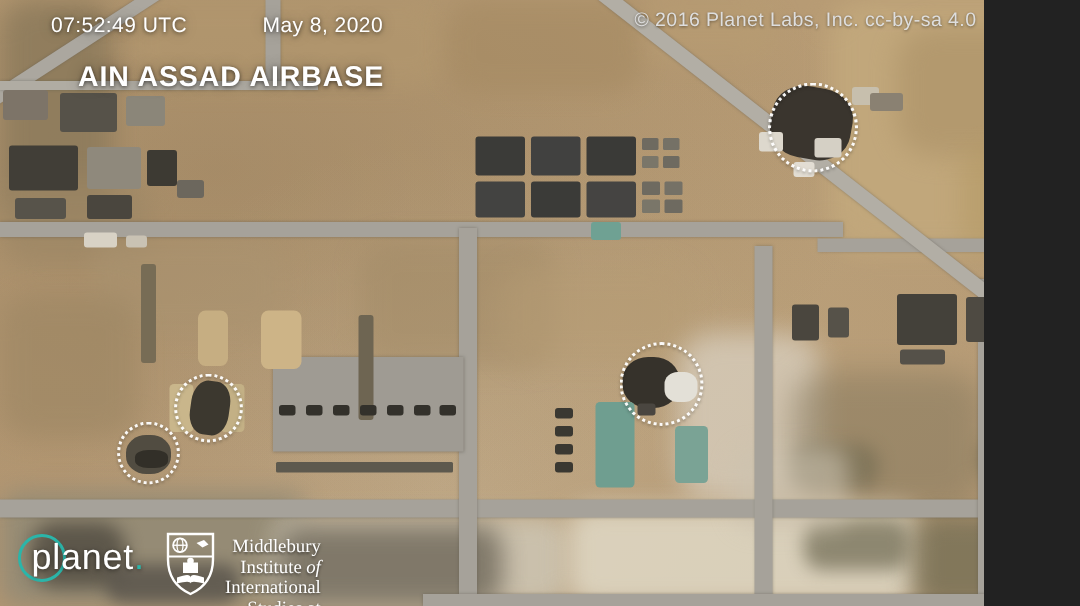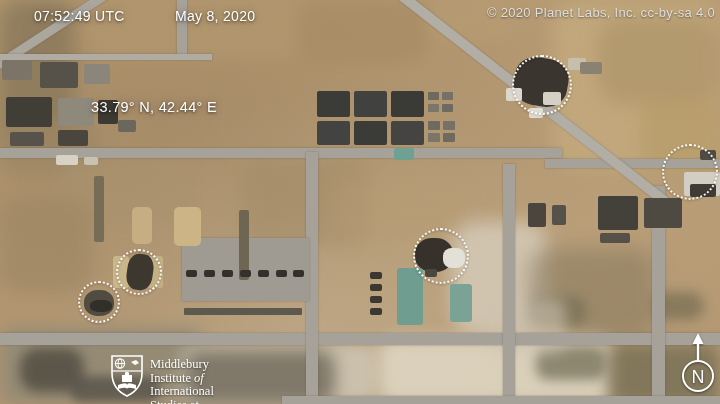--- a/index.html
+++ b/index.html
@@ -1,17 +1,17 @@
 <!DOCTYPE html>
 <html><head>
 <meta charset="utf-8">
 <style>
   html,body{margin:0;padding:0;background:#222;}
   #stage{
-    position:relative;width:720px;height:404px;overflow:hidden;
+    position:relative;width:656px;height:404px;overflow:hidden;
     font-family:"Liberation Sans",sans-serif;
     background:
       radial-gradient(ellipse at 22% 28%, rgba(125,103,72,.28), transparent 60%),
       radial-gradient(ellipse at 72% 55%, rgba(205,185,145,.22), transparent 55%),
       radial-gradient(ellipse at 45% 80%, rgba(220,210,185,.25), transparent 50%),
       linear-gradient(180deg,#b79b74,#b29672);
   }
   .patch,.road,.bld,.dcircle{position:absolute;}
   .road{background:#a6a29a;box-shadow:0 0 2px rgba(90,85,75,.5);transform-origin:top left;}
   .bld{transform-origin:center;}
@@ -40,21 +40,21 @@
   #planet-word{
     position:absolute;left:11px;top:6px;font-size:24px;color:#fff;letter-spacing:.5px;
     text-shadow:0 1px 3px rgba(0,0,0,.5);
   }
   #planet-dot{color:#2bb5a9;}
   
   #institute{position:absolute;left:110px;top:352px;z-index:30;color:#fff;
     font-family:"Liberation Serif",serif;text-shadow:0 1px 2px rgba(0,0,0,.55);}
   #inst-shield{position:absolute;left:0;top:2px;}
   #inst-text{position:absolute;left:40px;top:6px;}
-  .inst-line{font-size:12.5px;line-height:13.5px;}
+  .inst-line{font-size:12.5px;line-height:13.5px;text-align:right;}
   .inst-line .em{font-style:italic;margin-left:3px;}
   
   #compass{position:absolute;left:677px;top:329px;z-index:30;
     filter:drop-shadow(0 1px 1px rgba(0,0,0,.5));}
   #annot,#sat-scene{position:absolute;inset:0;}
   #annot{z-index:20;}
   #sat-scene{z-index:1;}
 </style>
 </head>
 <body>
@@ -170,23 +170,27 @@
   <div id="annot">
       <div class="dcircle" style="left: 512px; top: 55px; width: 60px; height: 60px;"></div>
       <div class="dcircle" style="left: 662px; top: 144px; width: 56px; height: 56px;"></div>
       <div class="dcircle" style="left: 413px; top: 228px; width: 56px; height: 56px;"></div>
       <div class="dcircle" style="left: 116px; top: 249px; width: 46px; height: 46px;"></div>
       <div class="dcircle" style="left: 78px; top: 281px; width: 42px; height: 42px;"></div>
     </div>
 
   <div class="ovl" id="hdr-time">07:52:49 UTC</div>
   <div class="ovl" id="hdr-date">May 8, 2020</div>
-  <div class="ovl" id="hdr-coords">33.79° N, 42.44° E</div>
-  <div class="ovl" id="hdr-credit">© 2020 Planet Labs, Inc. cc-by-sa 4.0</div>
-
+  <div class="ovl" id="hdr-title">AIN ASSAD AIRBASE</div>
+  <div class="ovl" id="hdr-credit">© 2016 Planet Labs, Inc. cc-by-sa 4.0</div>
+
+  <div id="planet-logo">
+    <div id="planet-ring"></div>
+    <div id="planet-word"><span>planet</span><span id="planet-dot">.</span></div>
+  </div>
 
   <div id="institute">
     <svg id="inst-shield" width="34" height="44" viewBox="0 0 34 44">
       <path d="M2,2 h30 v17 c0,14 -8.5,20 -15,23 c-6.5,-3 -15,-9 -15,-23 z" fill="none" stroke="#fff" stroke-width="1.6"></path>
       <line x1="2" y1="17" x2="32" y2="17" stroke="#fff" stroke-width="1.2"></line>
       <circle cx="10" cy="9.5" r="4.6" fill="none" stroke="#fff" stroke-width="1.2"></circle>
       <line x1="5.4" y1="9.5" x2="14.6" y2="9.5" stroke="#fff" stroke-width="0.9"></line>
       <ellipse cx="10" cy="9.5" rx="2" ry="4.6" fill="none" stroke="#fff" stroke-width="0.9"></ellipse>
       <path d="M21,8 l5,-2 l3,3 l-4,2 z" fill="#fff"></path>
       <rect x="12" y="21" width="10" height="7" fill="#fff"></rect>

